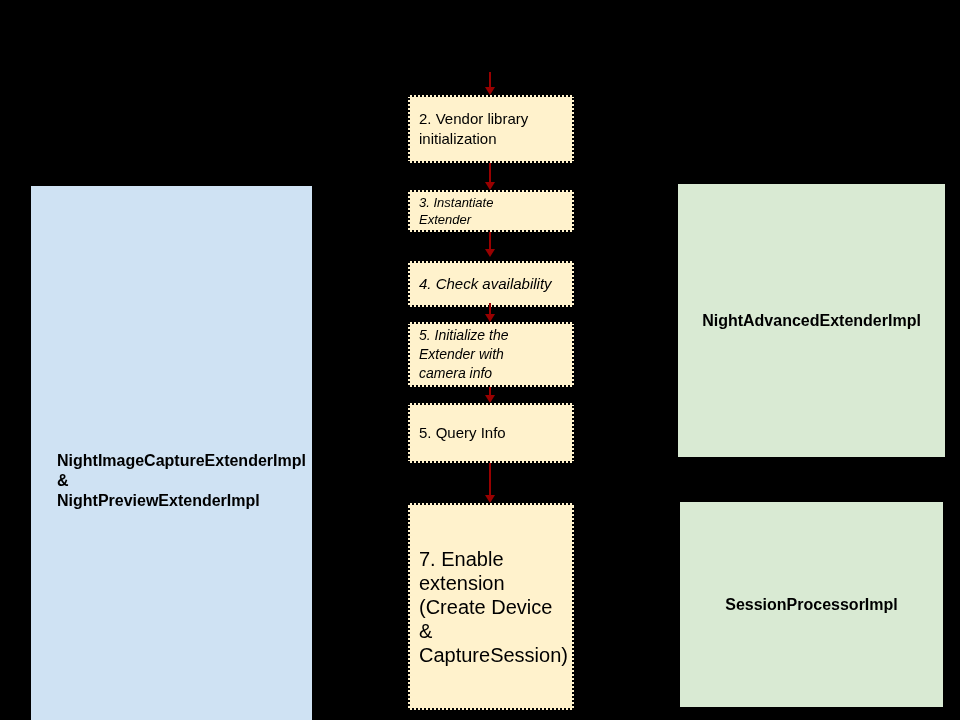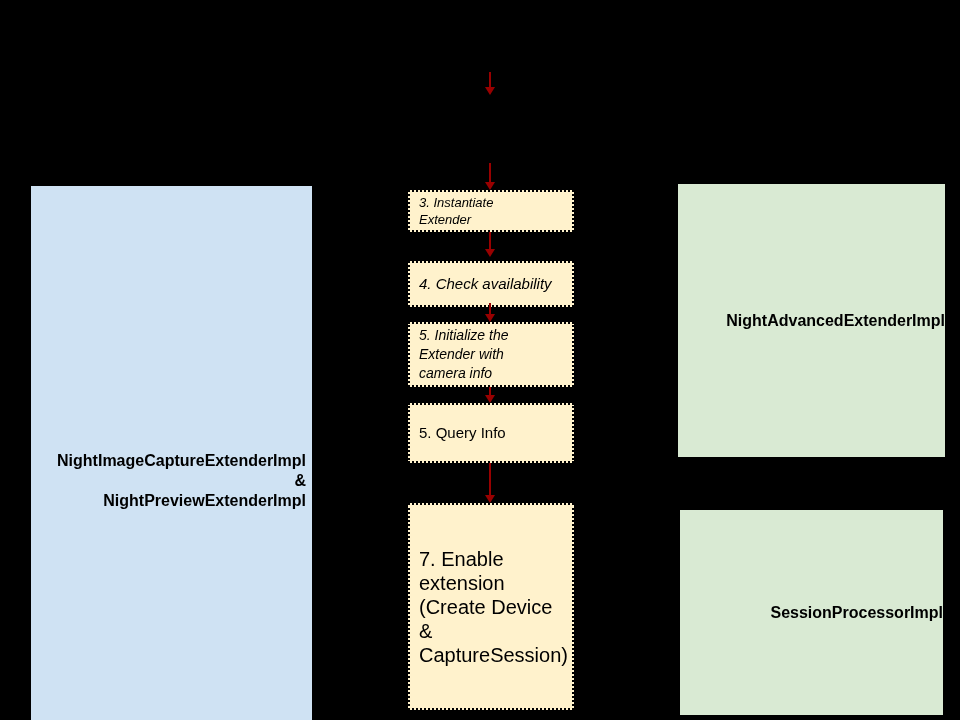--- a/index.html
+++ b/index.html
@@ -45,30 +45,30 @@
   .panel {
     position: absolute;
     display: flex;
     align-items: center;
     box-sizing: border-box;
     font-weight: bold;
     font-size: 16px;
     line-height: 20px;
     color: #000000;
   }
-  .panel-text { white-space: pre-line; width: 100%; text-align: right; }
+  .panel-text { white-space: pre-line; width: 100%; }
   .blue {
     left: 31px; top: 186px; width: 281px; height: 590px;
     background: #CFE2F3;
     padding-left: 26px; padding-right: 6px;
     text-align: left;
   }
   .green { background: #D9EAD3; text-align: center; justify-content: center; }
   .g1 { left: 678px; top: 184px; width: 267px; height: 273px; }
-  .g2 { left: 680px; top: 502px; width: 263px; height: 205px; margin-top: 8px; }
+  .g2 { left: 680px; top: 502px; width: 263px; height: 205px; }
 
   
   .arrow {
     position: absolute;
     left: 484px;
     width: 12px;
   }
   .a1 { top: 72px;  height: 23px; }
   .a2 { top: 163px; height: 27px; }
   .a3 { top: 232px; height: 25px; }
@@ -97,20 +97,22 @@
 <body>
 
 <div class="stage">
 
   <div class="panel blue">
     <div class="panel-text">NightImageCaptureExtenderImpl
 &amp;
 NightPreviewExtenderImpl</div>
   </div>
 
+  <div class="step s2">2. Vendor library
+initialization</div>
   <div class="step s3">3. Instantiate
 Extender</div>
   <div class="step s4">4. Check availability</div>
   <div class="step s5">5. Initialize the
 Extender with
 camera info</div>
   <div class="step s6">5. Query Info</div>
   <div class="step s7">7. Enable
 extension
 (Create Device &amp;

